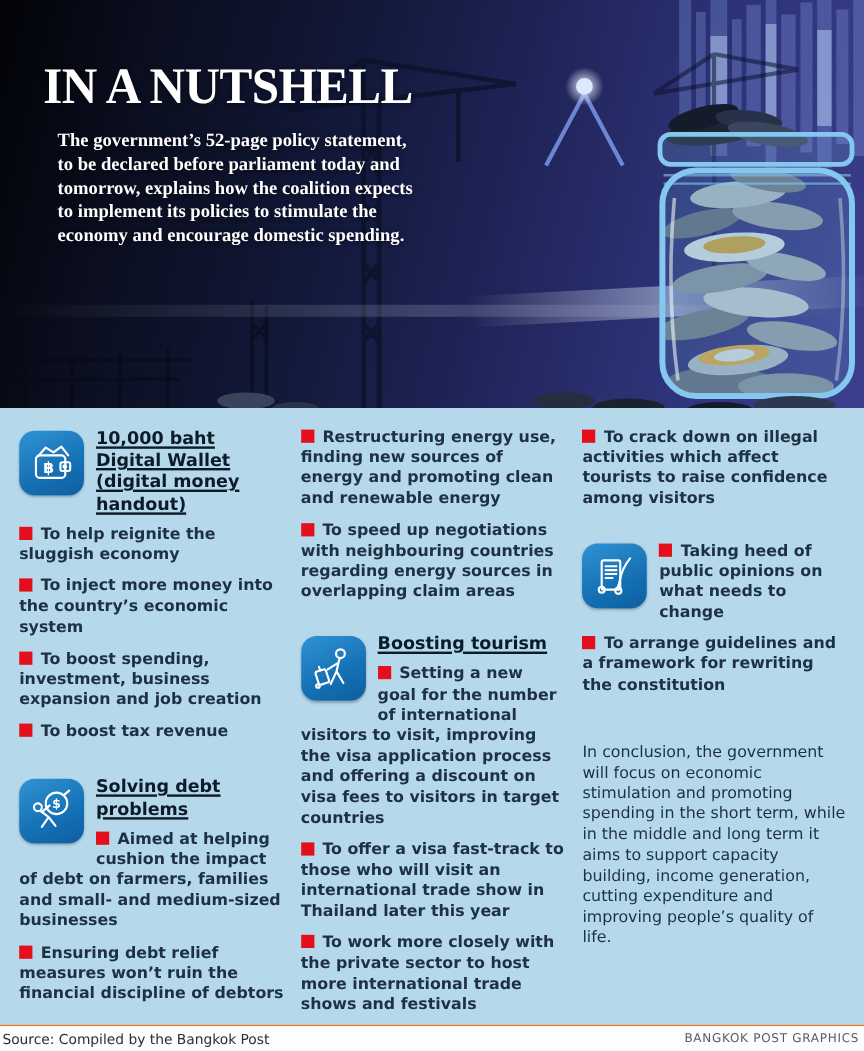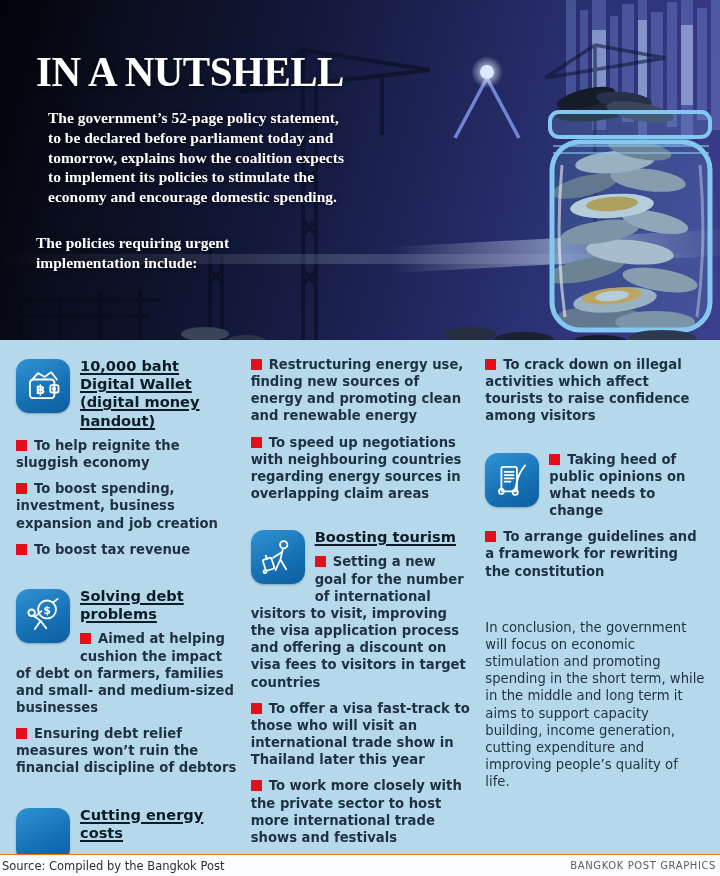--- a/index.html
+++ b/index.html
@@ -139,39 +139,39 @@
       <ellipse cx="600" cy="342" rx="28" ry="7" fill="#141c2c"></ellipse>
       <ellipse cx="662" cy="338" rx="34" ry="8" fill="#2c3850"></ellipse>
       <ellipse cx="205" cy="334" rx="24" ry="7" fill="#39445a"></ellipse>
       <ellipse cx="246" cy="341" rx="20" ry="6" fill="#2a3448"></ellipse>
     </g>
   </svg>
 
   <div class="hero-text">
     <h1 class="hero-title">IN A NUTSHELL</h1>
     <p class="hero-intro">The government’s 52-page policy statement, to be declared before parliament today and tomorrow, explains how the coalition expects to implement its policies to stimulate the economy and encourage domestic spending.</p>
-    <p class="hero-lead">The policies requiring urgent implementation include:</p>
   </div>
 </div>
 
 <div class="content">
 
   <div class="col">
     <div class="section">
       <div class="tile">
         <svg class="icon-svg" width="44" height="44" viewBox="0 0 54 54">
           <path d="M13 20 L21 11 L29 16 L37 10 L44 19"></path>
           <rect x="11" y="19" width="30" height="23" rx="4"></rect>
           <rect x="36" y="26" width="10" height="9" rx="2"></rect>
           <circle cx="40.5" cy="30.5" r="1.4" fill="#fff"></circle>
           <text x="24" y="37" font-size="16" font-weight="bold" text-anchor="middle">฿</text>
         </svg>
       </div>
       <h3 class="sec-head">10,000 baht Digital Wallet (digital money handout)</h3>
       <p class="bullet"><span class="sq"></span><span>To help reignite the sluggish economy</span></p>
+      <p class="bullet"><span class="sq"></span><span>To inject more money into the country’s economic system</span></p>
       <p class="bullet"><span class="sq"></span><span>To boost spending, investment, business expansion and job creation</span></p>
       <p class="bullet"><span class="sq"></span><span>To boost tax revenue</span></p>
     </div>
 
     <div class="section">
       <div class="tile">
         <svg class="icon-svg" width="44" height="44" viewBox="0 0 54 54">
           <circle cx="13" cy="23" r="4"></circle>
           <path d="M16 27 L24 33 M24 33 L17 43 M24 33 L31 42 M17 28 L25 21"></path>
           <circle cx="32" cy="19" r="11"></circle>

